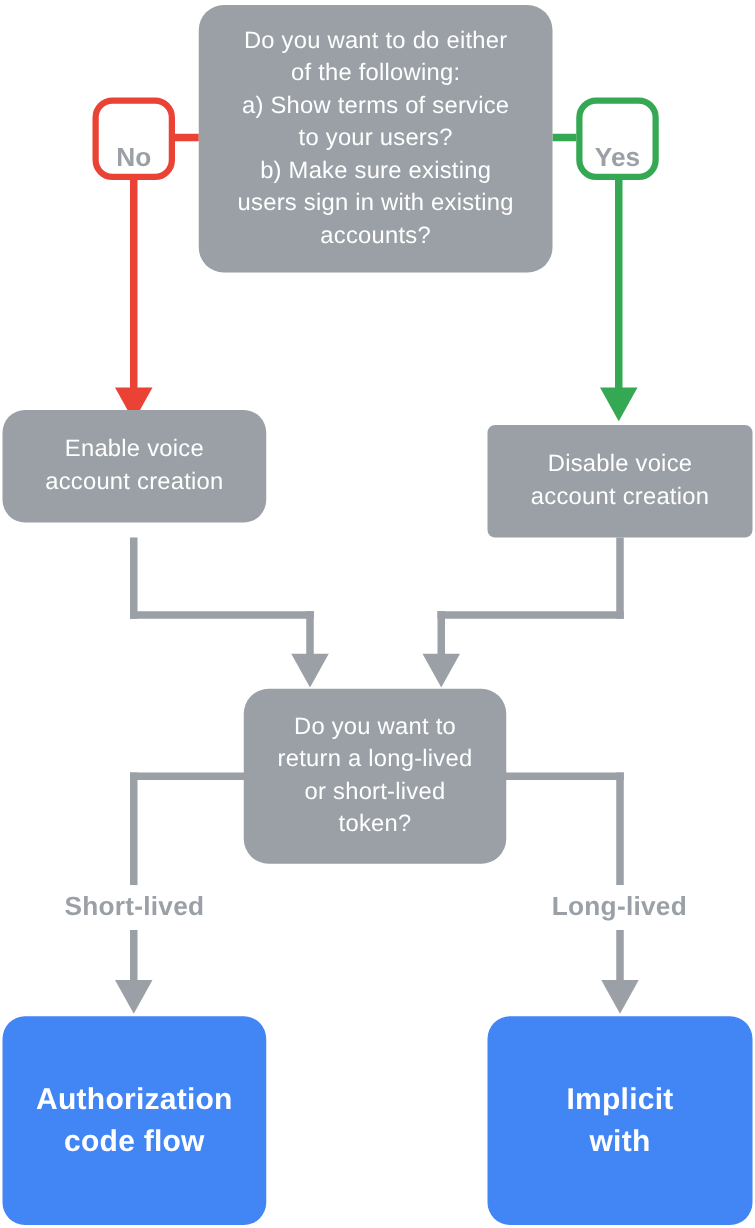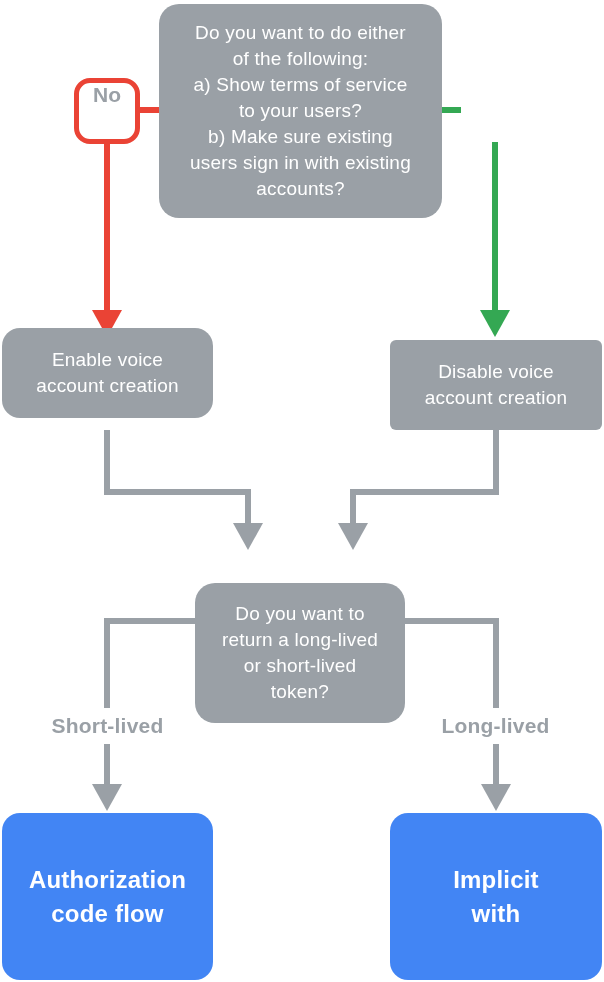--- a/index.html
+++ b/index.html
@@ -26,38 +26,38 @@
     border-radius: 20px;
     display: flex; align-items: center; justify-content: center;
     color: var(--text-white);
     text-align: center;
   }
   .node-text { white-space: pre-line; font-size: 19px; line-height: 26px; letter-spacing: 0.2px; }
 
   .q-terms   { left: 159px; top: 4px;   width: 283px; height: 214px; }
   .enable    { left: 2px;   top: 328px; width: 211px; height: 90px;  border-radius: 18px; }
   .disable   { left: 390px; top: 340px; width: 212px; height: 90px;  border-radius: 6px; }
-  .q-token   { left: 195px; top: 583px; width: 210px; height: 140px; }
+  .q-token   { left: 195px; top: 551px; width: 210px; height: 140px; }
 
   .outcome {
     position: absolute;
     background: var(--outcome-blue);
     border-radius: 18px;
     display: flex; align-items: center; justify-content: center;
     color: var(--text-white); text-align: center;
   }
   .outcome .node-text { font-weight: 700; font-size: 24px; line-height: 34px; }
   .auth     { left: 2px;   top: 813px; width: 211px; height: 167px; }
   .implicit { left: 390px; top: 813px; width: 212px; height: 167px; }
 
   
   .badge {
     position: absolute; width: 66px; height: 66px;
     background: var(--bg-white); border-radius: 16px;
-    display: flex; align-items: flex-start; justify-content: center;
+    display: flex; align-items: flex-end; justify-content: center;
     font-size: 21px; font-weight: 700; color: var(--label-gray);
   }
   .badge-no  { left: 74px;  top: 78px; border: 5px solid var(--branch-red); }
   .badge-yes { left: 461px; top: 78px; border: 5px solid var(--branch-green); }
 
   
   .line { position: absolute; }
   .line.red   { background: var(--branch-red); }
   .line.green { background: var(--branch-green); }
   .line.gray  { background: var(--node-gray); }
@@ -146,20 +146,23 @@
 to your users?
 b) Make sure existing
 users sign in with existing
 accounts?</div>
   </div>
 
   <div class="badge badge-no">
     <span>No</span>
   </div>
 
+  <div class="badge badge-yes">
+    <span>Yes</span>
+  </div>
 
   <div class="node enable">
     <div class="node-text">Enable voice
 account creation</div>
   </div>
 
   <div class="node disable">
     <div class="node-text">Disable voice
 account creation</div>
   </div>

